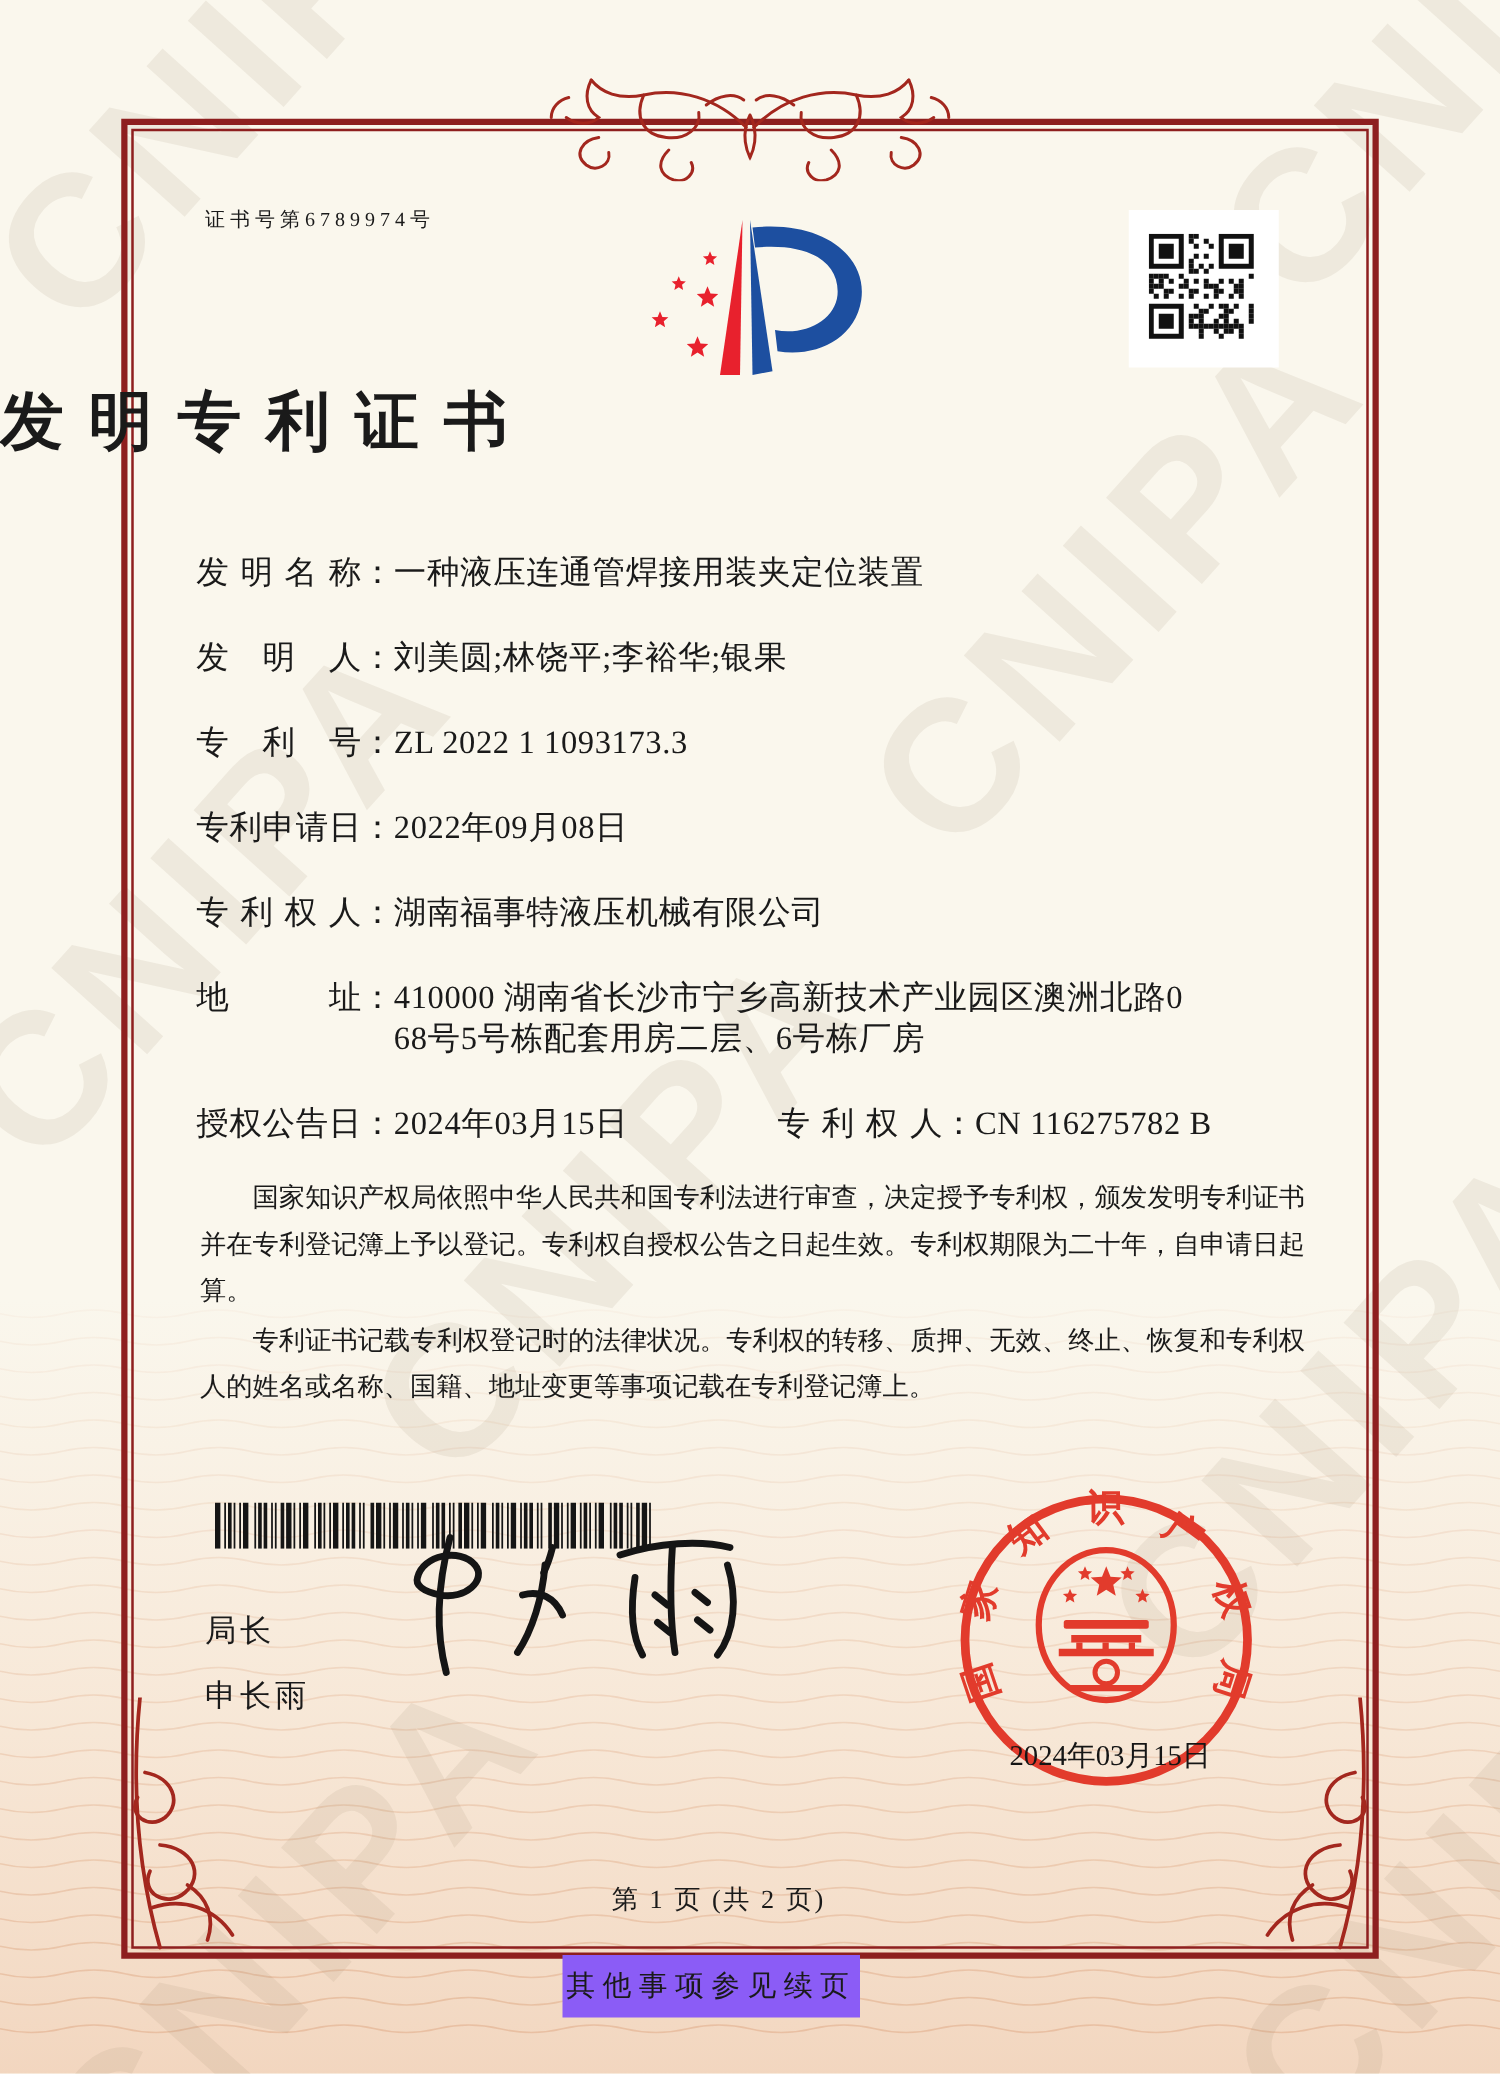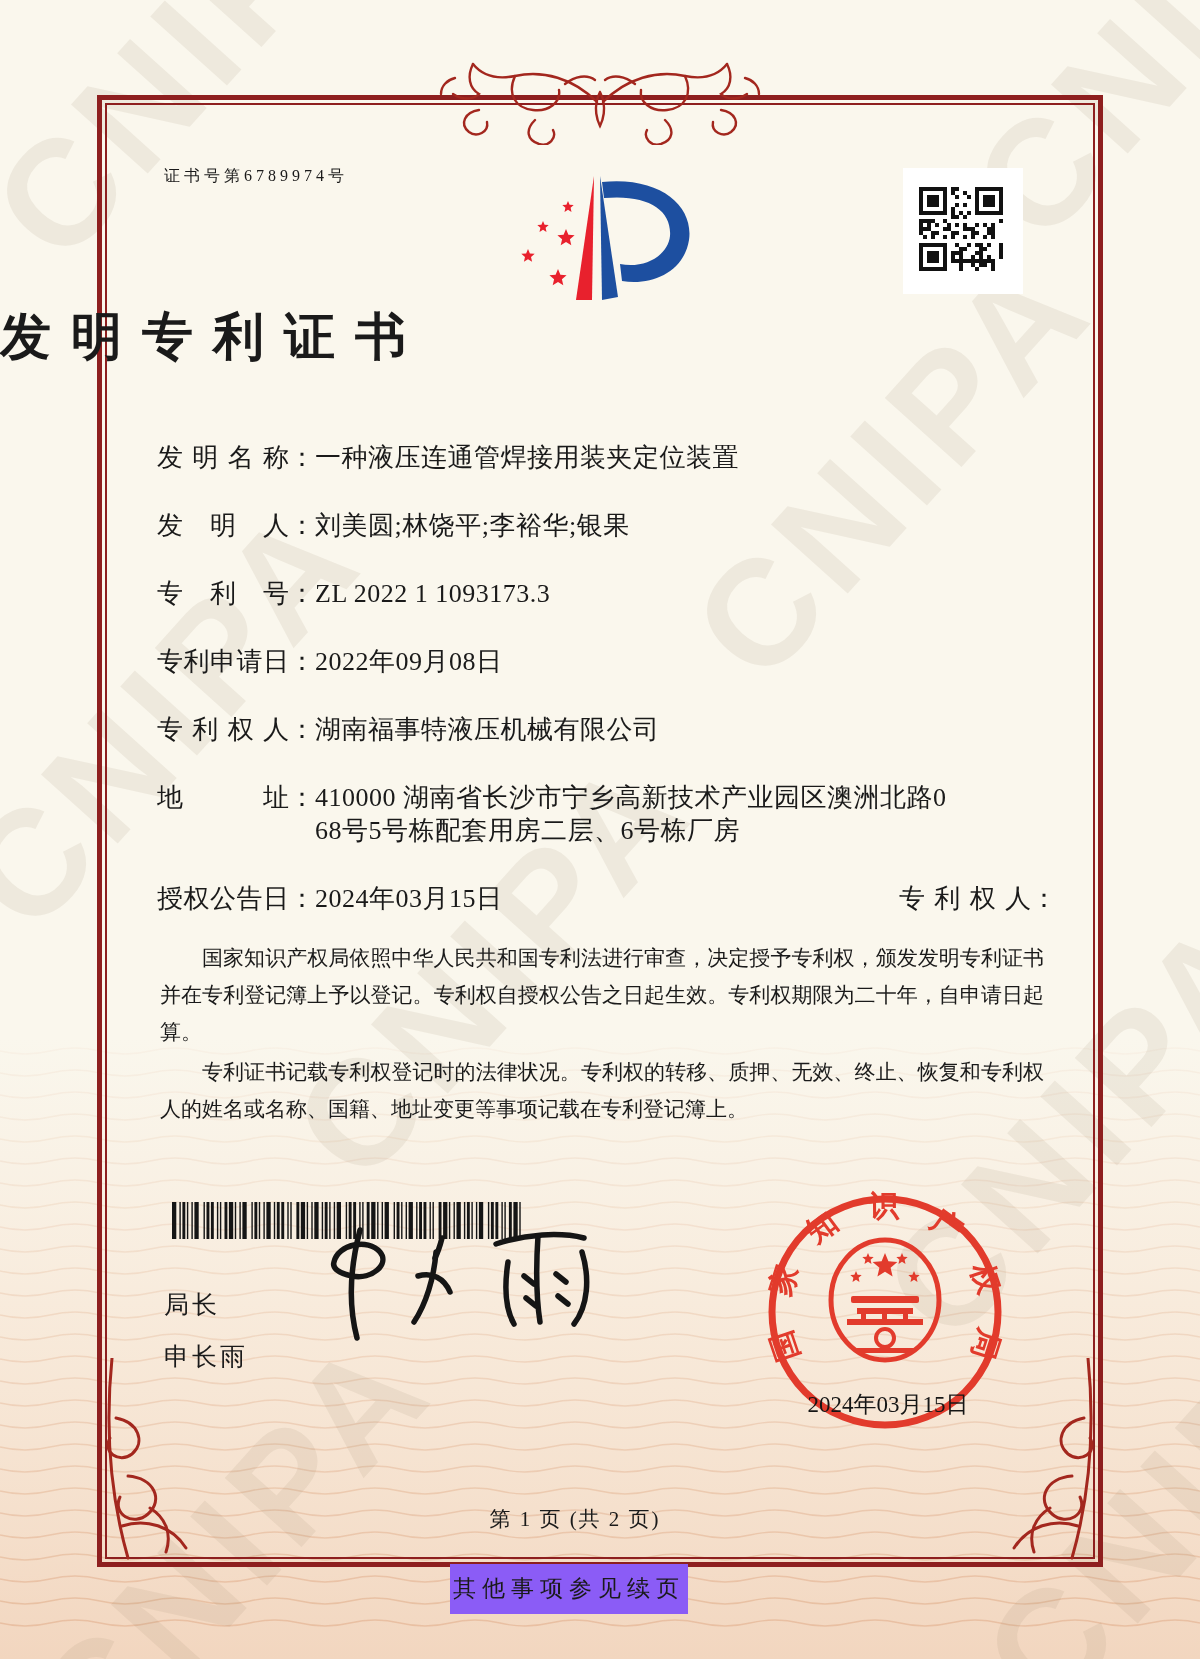--- a/index.html
+++ b/index.html
@@ -304,20 +304,21 @@
       <div>410000 湖南省长沙市宁乡高新技术产业园区澳洲北路0</div>
       <div>68号5号栋配套用房二层、6号栋厂房</div>
     </span>
   </div>
   <div class="frow">
     <span class="flabel">授权公告日</span>
       <span class="fcolon">：</span>
     <span class="fvalue fvalue1">2024年03月15日</span>
     <span class="flabel2">专利权人</span>
       <span class="fcolon">：</span>
+    <span class="fvalue">CN 116275782 B</span>
   </div>
 </div>
 
 <div class="paras">
   <p>国家知识产权局依照中华人民共和国专利法进行审查，决定授予专利权，颁发发明专利证书并在专利登记簿上予以登记。专利权自授权公告之日起生效。专利权期限为二十年，自申请日起算。</p>
   <p>专利证书记载专利权登记时的法律状况。专利权的转移、质押、无效、终止、恢复和专利权人的姓名或名称、国籍、地址变更等事项记载在专利登记簿上。</p>
 </div>
 
 <svg class="abs z4" id="barcode" style="left:170px;top:1202px;" width="362" height="37" viewBox="0 0 362 37">
     <rect x="2.0" y="0" width="4.3" height="37" fill="#151515"></rect>

